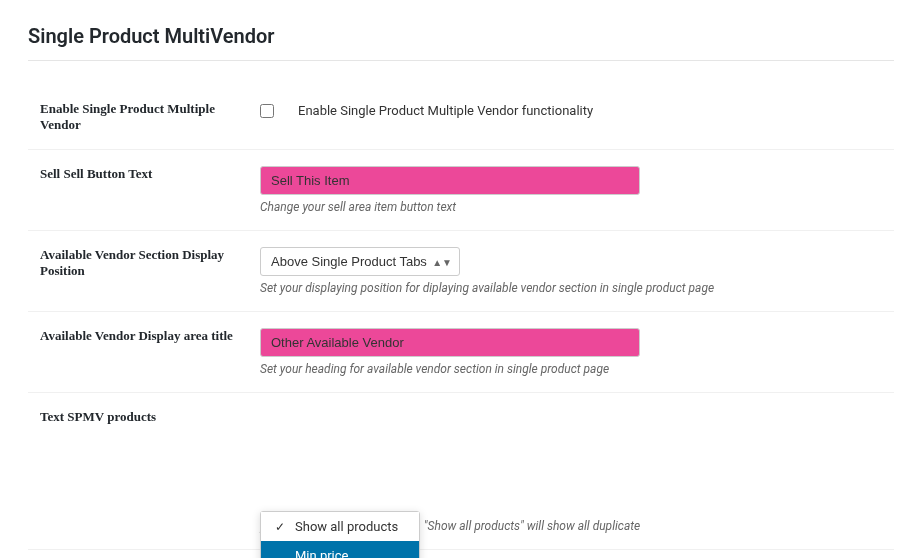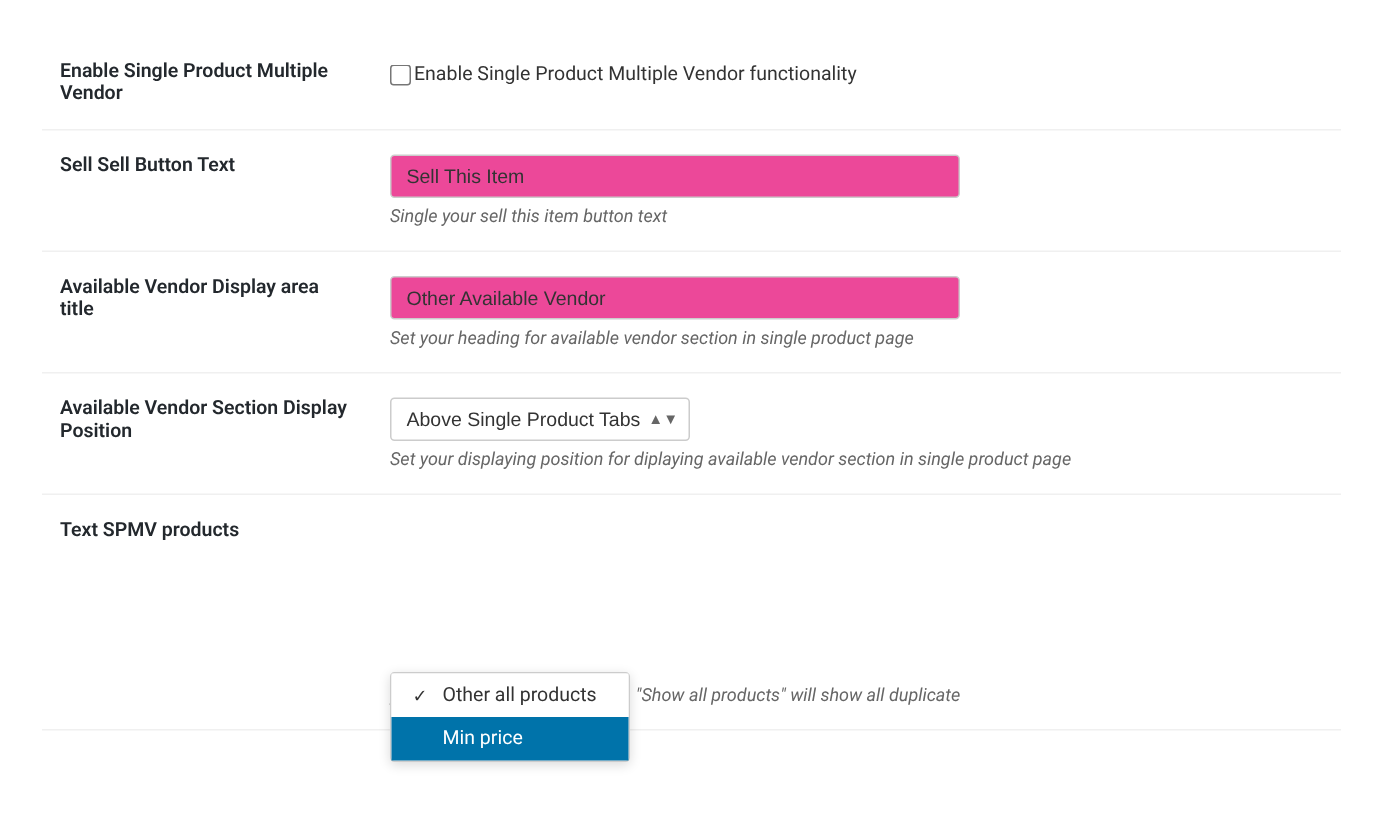--- a/index.html
+++ b/index.html
@@ -34,20 +34,21 @@
     .settings-table td {
       padding: 16px 12px;
       vertical-align: top;
     }
     .label-cell {
       width: 220px;
       font-weight: 600;
       color: #23282d;
       font-size: 13px;
       padding-right: 20px;
+      font-family: Liberation Serif, serif;
     }
     .value-cell {
       position: relative;
     }
     .description {
       font-style: italic;
       color: #666;
       font-size: 12px;
       margin-top: 5px;
     }
@@ -57,21 +58,21 @@
       border: 1px solid #ccc;
       border-radius: 3px;
       font-size: 13px;
       color: #333;
       background: #ec4899;
       outline: none;
     }
     .checkbox-wrapper {
       display: flex;
       align-items: center;
-      gap: 2px;
+      gap: 24px;
       padding-top: 2px;
     }
     .checkbox-wrapper input[type="checkbox"] {
       width: 14px;
       height: 14px;
       margin: 0;
     }
     .checkbox-label {
       font-size: 13px;
       color: #333;
@@ -143,73 +144,74 @@
       color: #666;
       font-size: 12px;
       margin-top: 5px;
       max-width: 600px;
     }
   </style>
 </head>
 <body>
 
 <div class="page-wrapper">
+  <h1 class="page-title">Single Product MultiVendor</h1>
 
   <table class="settings-table">
     <tbody>
 
       <tr>
         <td class="label-cell">Enable Single Product Multiple Vendor</td>
         <td class="value-cell">
           <div class="checkbox-wrapper">
             <input type="checkbox" id="enable-vendor" style="">
             <label for="enable-vendor" class="checkbox-label">Enable Single Product Multiple Vendor functionality</label>
           </div>
         </td>
       </tr>
 
       <tr>
         <td class="label-cell">Sell Sell Button Text</td>
         <td class="value-cell">
           <input type="text" class="text-input" value="Sell This Item" style="">
-          <div class="description">Single your sell this item button text</div>
-        </td>
-      </tr>
-
-      <tr>
-        <td class="label-cell">Available Vendor Display area title</td>
-        <td class="value-cell">
-          <input type="text" class="text-input" value="Other Available Vendor" style="">
-          <div class="description">Set your heading for available vendor section in single product page</div>
+          <div class="description">Change your sell area item button text</div>
         </td>
       </tr>
 
       <tr>
         <td class="label-cell">Available Vendor Section Display Position</td>
         <td class="value-cell">
           <div class="select-wrapper">
             <select class="select-input">
               <option>Above Single Product Tabs</option>
               <option>Below Single Product Tabs</option>
               <option>After Product Summary</option>
             </select>
             <span class="select-arrow">▲▼</span>
           </div>
           <div class="description">Set your displaying position for diplaying available vendor section in single product page</div>
         </td>
       </tr>
 
       <tr>
+        <td class="label-cell">Available Vendor Display area title</td>
+        <td class="value-cell">
+          <input type="text" class="text-input" value="Other Available Vendor" style="">
+          <div class="description">Set your heading for available vendor section in single product page</div>
+        </td>
+      </tr>
+
+      <tr>
         <td class="label-cell">Text SPMV products</td>
         <td class="value-cell">
           <div class="show-spmv-wrapper">
             <div class="dropdown-container">
               <div class="dropdown-item checked-item">
                 <span class="checkmark">✓</span>
-                <span>Other all products</span>
+                <span>Show all products</span>
               </div>
               <div class="dropdown-item selected">
                 <span class="checkmark"></span>
                 <span>Min price</span>
               </div>
 
             </div>
             <div class="spmv-description" style="margin-top: 110px; padding-left: 0;">
               <span>products under SPMV concept. "Show all products" will show all duplicate</span>
             </div>

